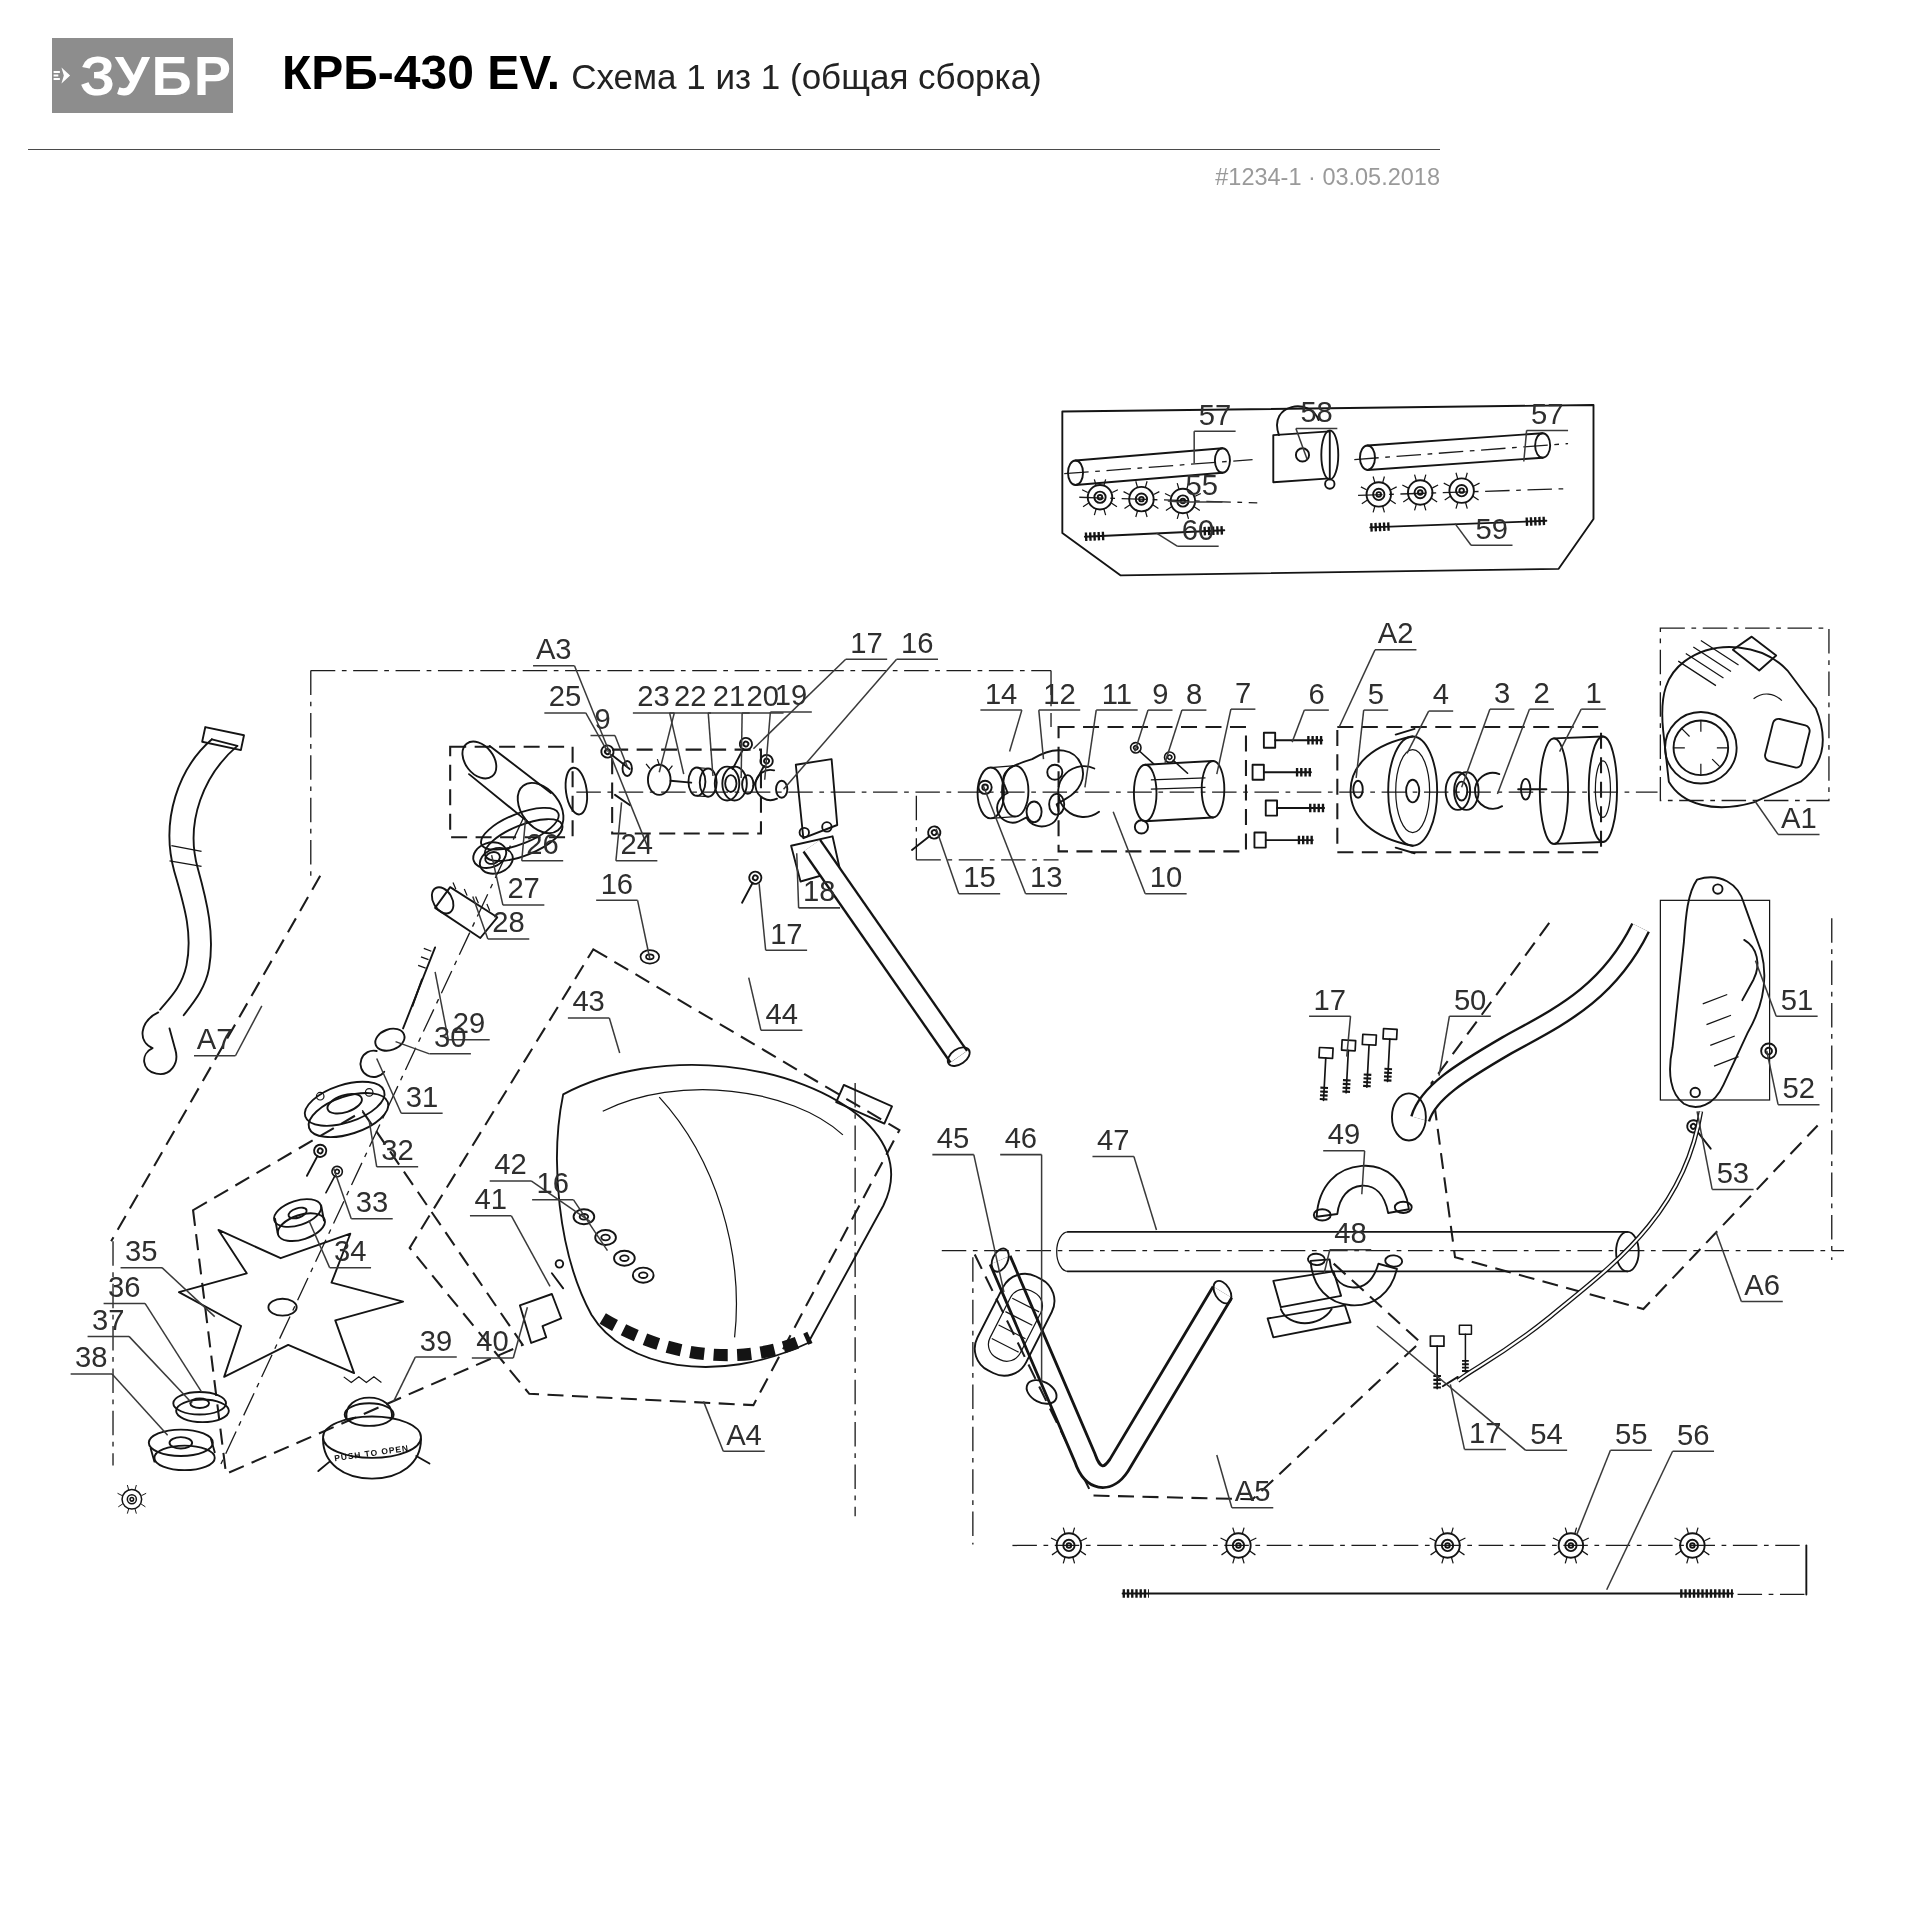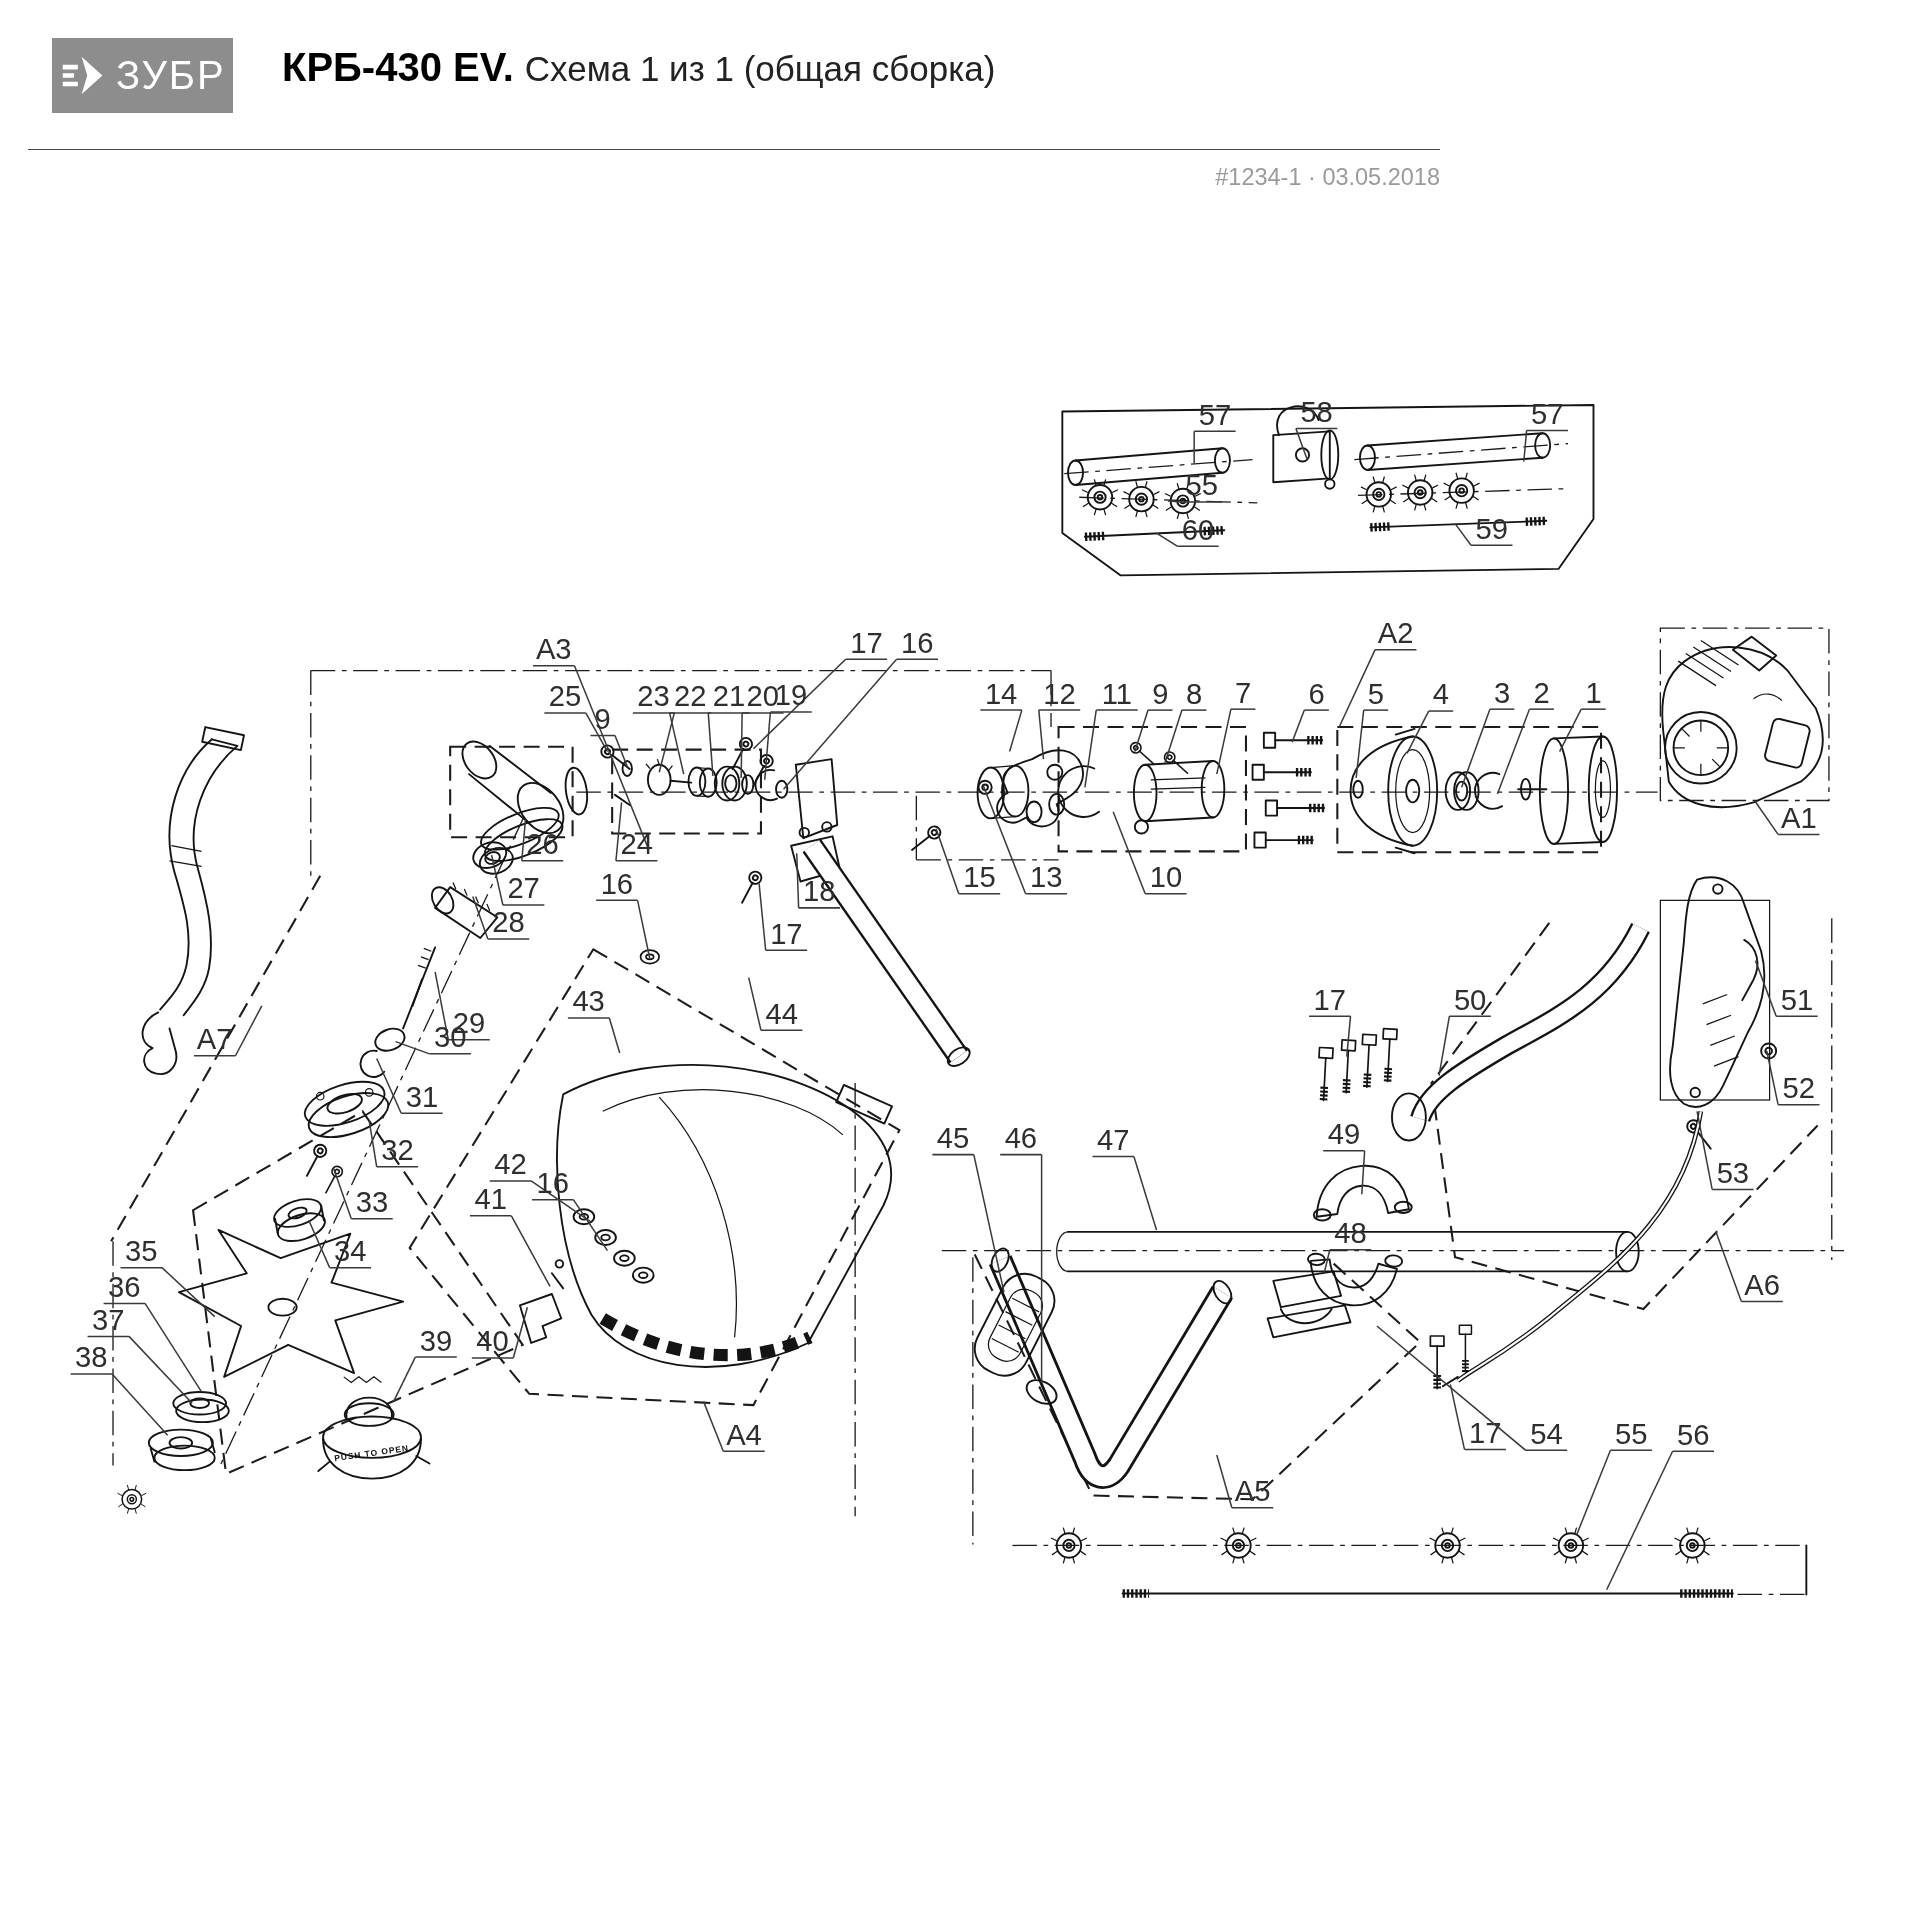--- a/index.html
+++ b/index.html
@@ -2,23 +2,23 @@
 <html style="font-size:15px"><head>
 <meta charset="utf-8">
 <style>
   html,body{margin:0;padding:0;background:#fff;}
   body{font-family:"Liberation Sans",sans-serif;color:#111;}
   #page{position:relative;width:1925px;height:1925px;background:#fff;overflow:hidden;}
 
   
   #logo{position:absolute;left:52px;top:38px;width:181px;height:75px;background:#8d8d8d;
         display:flex;align-items:center;justify-content:center;gap:7.5px;}
-  #logo .word{color:#fff;font-weight:normal;font-size:40px;letter-spacing:1.9px;}
+  #logo .word{color:#fff;font-weight:bold;font-size:56px;letter-spacing:1.9px;}
   #titlebar{position:absolute;left:282px;top:45px;white-space:nowrap;}
-  #title{font-size:40px;font-weight:bold;color:#000;}
+  #title{font-size:48px;font-weight:bold;color:#000;}
   #subtitle{font-size:35px;color:#222;margin-left:11px;}
   #rule{position:absolute;left:28px;top:149px;width:1412px;height:0;border-top:1.9px solid #4a4a4a;}
   #docref{position:absolute;top:164px;left:28px;width:1412px;text-align:right;
           font-size:23.5px;color:#9a9a9a;}
 
   
   #art{position:absolute;left:0;top:0;}
   .p{stroke:#141414;stroke-width:2;fill:none;stroke-linejoin:round;stroke-linecap:round;}
   .pt{stroke:#141414;stroke-width:1.3;fill:none;}
   .chain{stroke:#1c1c1c;stroke-width:1.4;fill:none;stroke-dasharray:26 7 5 7;}

